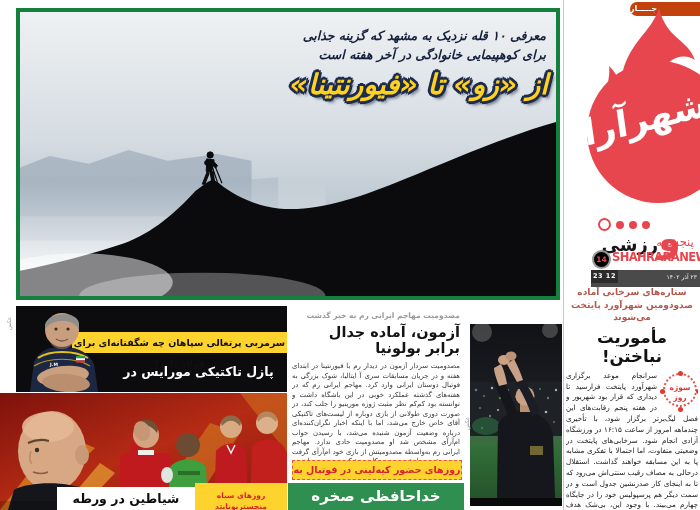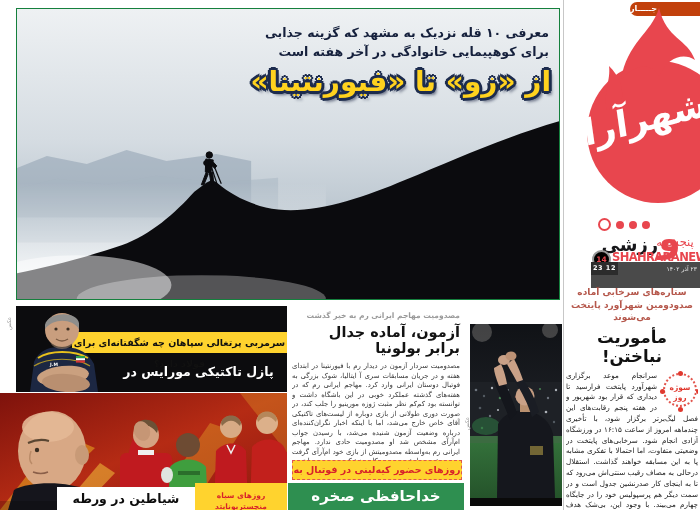--- a/index.html
+++ b/index.html
@@ -1,21 +1,21 @@
 <!DOCTYPE html>
 <html lang="fa"><head>
 <meta charset="utf-8">
 <style>
   html,body{margin:0;padding:0;background:#e9e9e9;}
   #page{position:relative;width:700px;height:510px;background:#ffffff;overflow:hidden;
         font-family:"DejaVu Sans",sans-serif;margin:0 auto;}
   .abs{position:absolute;}
   .rtl{direction:rtl;}
   
-  .hero{left:16px;top:8px;width:544px;height:292px;border:1px solid #15803d;box-sizing:border-box;overflow:hidden;}
+  .hero{left:16px;top:8px;width:544px;height:292px;border:4px solid #15803d;box-sizing:border-box;overflow:hidden;font-style:italic;}
   .hero svg{display:block;width:100%;height:100%;}
   .hero-kicker{position:absolute;top:14px;right:10px;text-align:right;color:#15203c;
                font-weight:bold;font-size:12.5px;line-height:1.55;}
   .hero-headline{position:absolute;top:56px;right:8px;text-align:right;color:#ffd21e;
                  font-weight:bold;font-size:28px;letter-spacing:0;
                  text-shadow:-2px -2px 0 #1d2c4e,2px -2px 0 #1d2c4e,-2px 2px 0 #1d2c4e,
                              2px 2px 0 #1d2c4e,0 3px 0 #1d2c4e,0 -3px 0 #1d2c4e,
                              3px 0 0 #1d2c4e,-3px 0 0 #1d2c4e,3px 4px 3px rgba(20,30,60,.55);}
   .credit-v{color:#9a9a9a;font-size:5.5px;letter-spacing:1px;transform:rotate(-90deg);
             transform-origin:left top;white-space:nowrap;}
@@ -34,21 +34,21 @@
   .dots .d2,.dots .d3,.dots .d4{width:8px;height:8px;}
   .suplogo{left:561px;top:222px;width:80px;height:36px;text-align:center;direction:rtl;white-space:nowrap;margin-left:40px;}
   .suplogo .v9{color:#e8464e;font-size:36px;font-weight:bold;line-height:34px;}
   .suplogo .rest{color:#17171a;font-size:18px;font-weight:bold;letter-spacing:1px;}
   .issue{left:662px;top:222px;width:36px;color:#e8464e;font-weight:bold;font-size:10.5px;text-align:center;margin-left:48px;}
   .weekday{left:652px;top:235px;width:46px;color:#e8464e;font-weight:normal;font-size:11.5px;text-align:center;}
   .site-badge{left:592px;top:250px;width:15px;height:15px;border:2px solid #9a9a9a;border-radius:50%;
               color:#e8464e;font-size:7.5px;font-weight:bold;text-align:center;line-height:15px;background:#000000;}
   .site{left:612px;top:250px;width:88px;color:#e8464e;font-weight:bold;font-size:11.5px;
         letter-spacing:-0.6px;white-space:nowrap;}
-  .infobar{left:591px;top:262px;width:109px;height:26px;background:#4a4a4a;}
+  .infobar{left:591px;top:270px;width:109px;height:17px;background:#4a4a4a;}
   .infobar .nums{position:absolute;left:0;top:0;width:27px;height:13px;background:#2c2c2c;color:#fff;
                  font-weight:bold;font-size:6.5px;text-align:center;line-height:13px;letter-spacing:.5px;}
   .infobar .date{position:absolute;right:3px;top:0;height:13px;color:#eee;font-size:6px;line-height:13px;direction:rtl;}
   
   .subject{left:566px;top:286px;width:132px;}
   .subj-overline{color:#b5574b;font-weight:bold;font-size:9px;line-height:1.4;text-align:center;direction:rtl;}
   .subj-headline{color:#111;font-weight:bold;font-size:16.5px;text-align:center;direction:rtl;margin-top:4px;}
   .subj-body{direction:rtl;text-align:justify;font-size:7.2px;line-height:1.5;color:#222;
              margin-top:5px;height:154px;overflow:hidden;}
   .subj-badge{float:right;width:34px;height:34px;border:2px dotted #e2564e;border-radius:50%;

